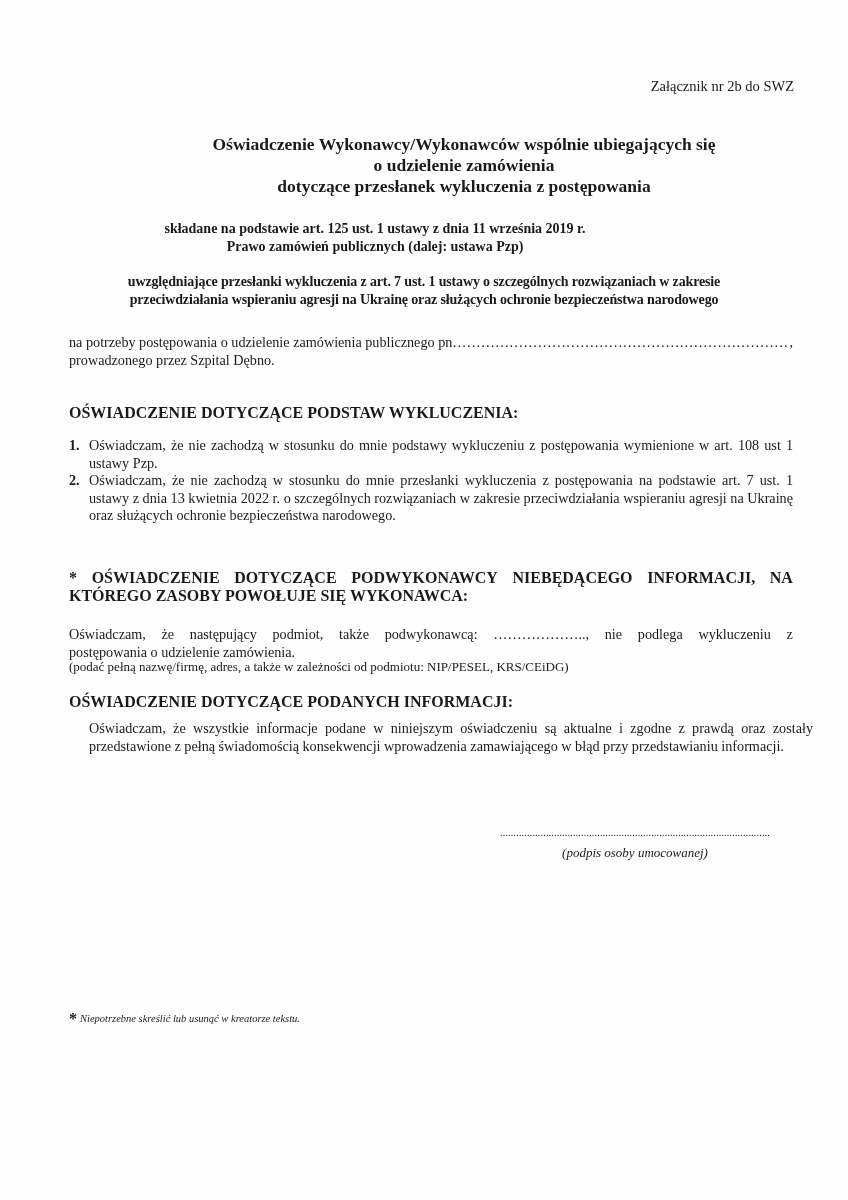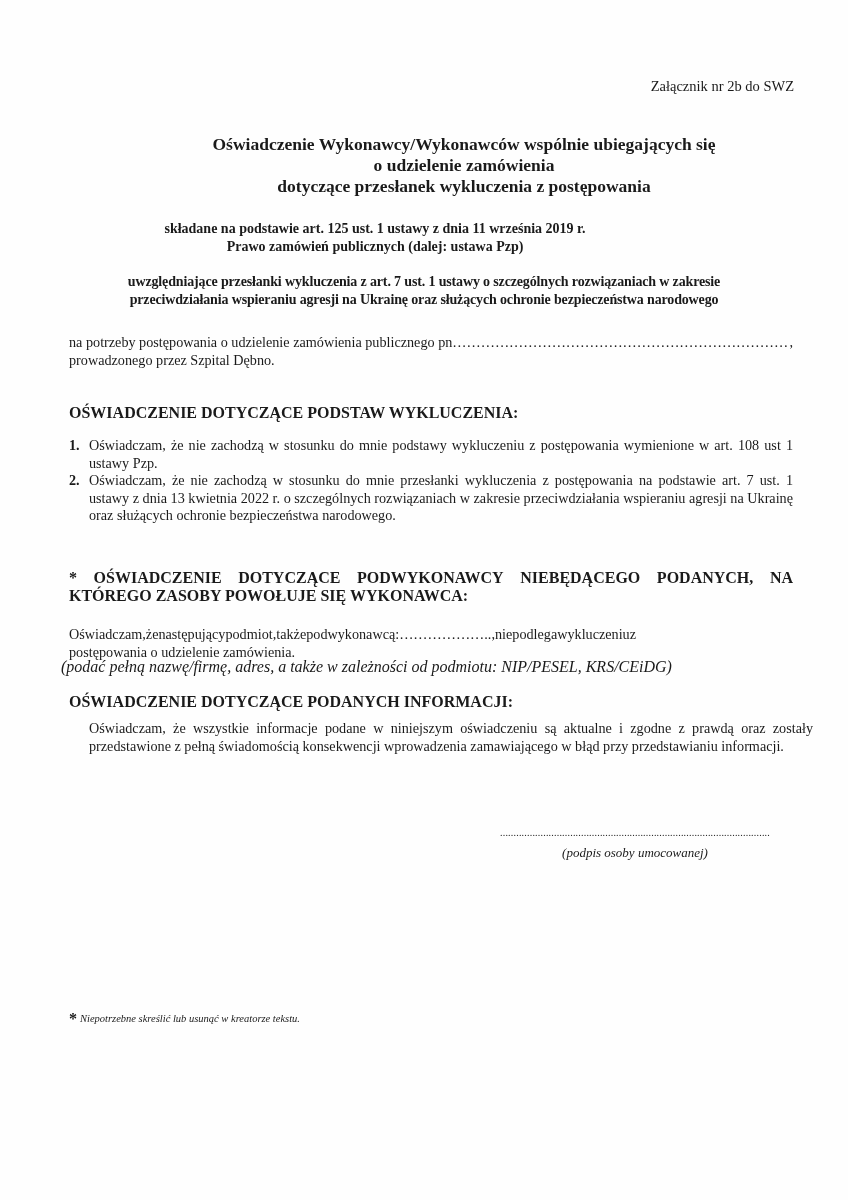--- a/index.html
+++ b/index.html
@@ -102,27 +102,27 @@
       display: flex;
       justify-content: space-between;
     }
 
     .sub-decl {
       left: 69px; width: 724px;
       top: 626px;
     }
     .sub-decl .line1 {
       display: flex;
+      justify-content: space-between;
       white-space: nowrap;
     }
     .hint {
-      left: 61px;
+      left: 69px;
       top: 660px;
-      font-style: italic;
-      font-size: 16px;
+      font-size: 13px;
       line-height: 13px;
     }
 
     .heading-3 { top: 693px; }
 
     .info-decl {
       left: 69px; width: 724px;
       top: 720px;
       margin-left: 20px;
     }
@@ -203,21 +203,21 @@
     </li>
   </ol>
 
   <div class="abs heading heading-2">
     <div class="l1">
       <span>*</span>
       <span>OŚWIADCZENIE</span>
       <span>DOTYCZĄCE</span>
       <span>PODWYKONAWCY</span>
       <span>NIEBĘDĄCEGO</span>
-      <span>PODANYCH,</span>
+      <span>INFORMACJI,</span>
       <span>NA</span>
     </div>
     <div>KTÓREGO ZASOBY POWOŁUJE SIĘ WYKONAWCA:</div>
   </div>
 
   <div class="abs body-text sub-decl">
     <div class="line1">
       <span>Oświadczam,</span>
       <span>że</span>
       <span>następujący</span>

